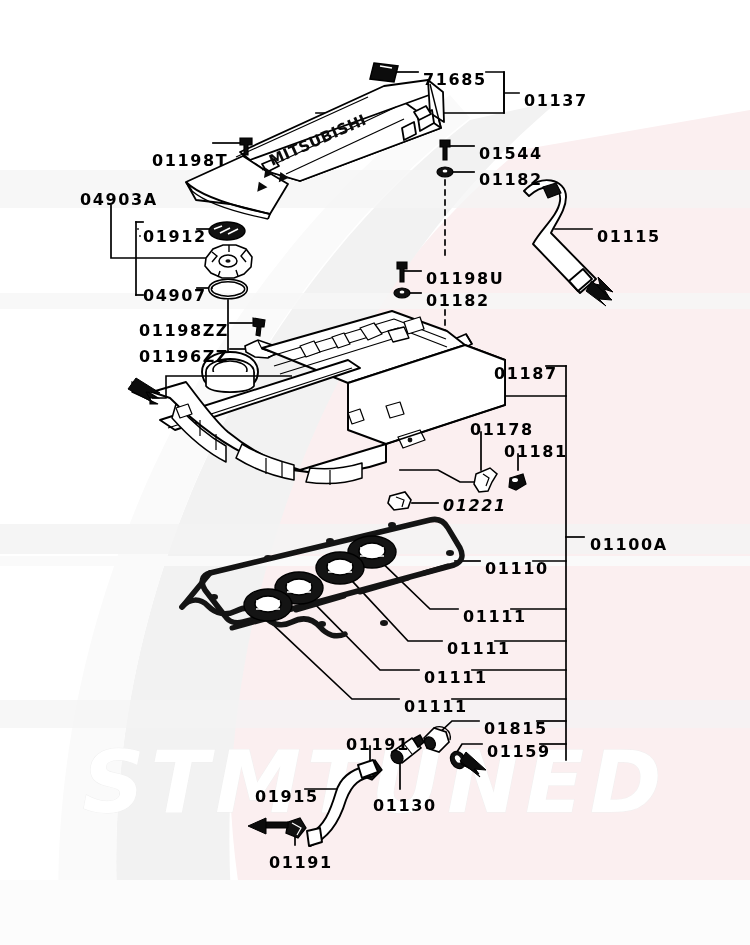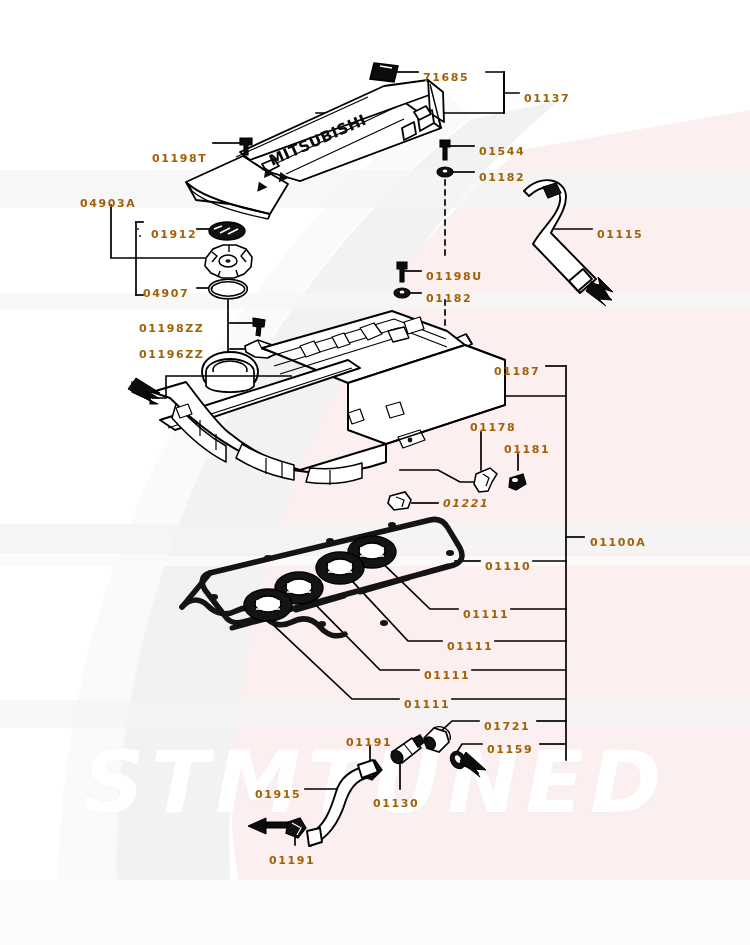--- a/index.html
+++ b/index.html
@@ -6,23 +6,23 @@
   html,body{margin:0;padding:0;background:#ffffff;}
   body{
     font-family:"DejaVu Sans","Liberation Sans",sans-serif;
     width:750px;height:945px;overflow:hidden;
   }
   #stage{position:relative;width:750px;height:945px;background:#fff;overflow:hidden;}
   #art{position:absolute;left:0;top:0;width:750px;height:945px;}
   .lbl{
     position:absolute;
     font-family:"DejaVu Sans","Liberation Sans",sans-serif;
-    font-size:11px;
+    font-size:16px;
     font-weight:700;
-    color:#a16207;
+    color:#000000;
     letter-spacing:1.6px;
     white-space:nowrap;
     line-height:1;
     -webkit-font-smoothing:none;
   }
 </style>
 </head>
 <body>
 
 <div id="stage">
@@ -436,39 +436,39 @@
     </g>
 
   </svg>
 
   <div id="labels">
       <div class="lbl" style="left: 423px; top: 72px;">71685</div>
       <div class="lbl" style="left: 524px; top: 93px;">01137</div>
       <div class="lbl" style="left: 152px; top: 153px;">01198T</div>
       <div class="lbl" style="left: 479px; top: 146px;">01544</div>
       <div class="lbl" style="left: 479px; top: 172px;">01182</div>
-      <div class="lbl" style="left: 80px; top: 198px;">04903A</div>
+      <div class="lbl" style="left: 80px; top: 192px;">04903A</div>
       <div class="lbl" style="left: 597px; top: 229px; text-align: right;">01115</div>
-      <div class="lbl" style="left: 143px; top: 229px; margin-left: 8px;">01912</div>
+      <div class="lbl" style="left: 143px; top: 229px;">01912</div>
       <div class="lbl" style="left: 426px; top: 271px;">01198U</div>
       <div class="lbl" style="left: 143px; top: 288px;">04907</div>
       <div class="lbl" style="left: 426px; top: 293px;">01182</div>
       <div class="lbl" style="left: 139px; top: 323px;">01198ZZ</div>
       <div class="lbl" style="left: 139px; top: 349px;">01196ZZ</div>
       <div class="lbl" style="left: 494px; top: 366px;">01187</div>
       <div class="lbl" style="left: 470px; top: 422px;">01178</div>
       <div class="lbl" style="left: 504px; top: 444px;">01181</div>
       <div class="lbl" style="left: 443px; top: 498px; font-style: italic;">01221</div>
       <div class="lbl" style="left: 590px; top: 537px;">01100A</div>
       <div class="lbl" style="left: 485px; top: 561px;">01110</div>
       <div class="lbl" style="left: 463px; top: 609px;">01111</div>
       <div class="lbl" style="left: 447px; top: 641px;">01111</div>
       <div class="lbl" style="left: 424px; top: 670px;">01111</div>
       <div class="lbl" style="left: 404px; top: 699px;">01111</div>
-      <div class="lbl" style="left: 484px; top: 721px;">01721</div>
+      <div class="lbl" style="left: 484px; top: 721px;">01815</div>
       <div class="lbl" style="left: 346px; top: 737px;">01191</div>
       <div class="lbl" style="left: 487px; top: 744px;">01159</div>
       <div class="lbl" style="left: 255px; top: 789px;">01915</div>
       <div class="lbl" style="left: 373px; top: 798px;">01130</div>
       <div class="lbl" style="left: 269px; top: 855px;">01191</div>
     </div>
 
 </div>
 
 </body></html>

